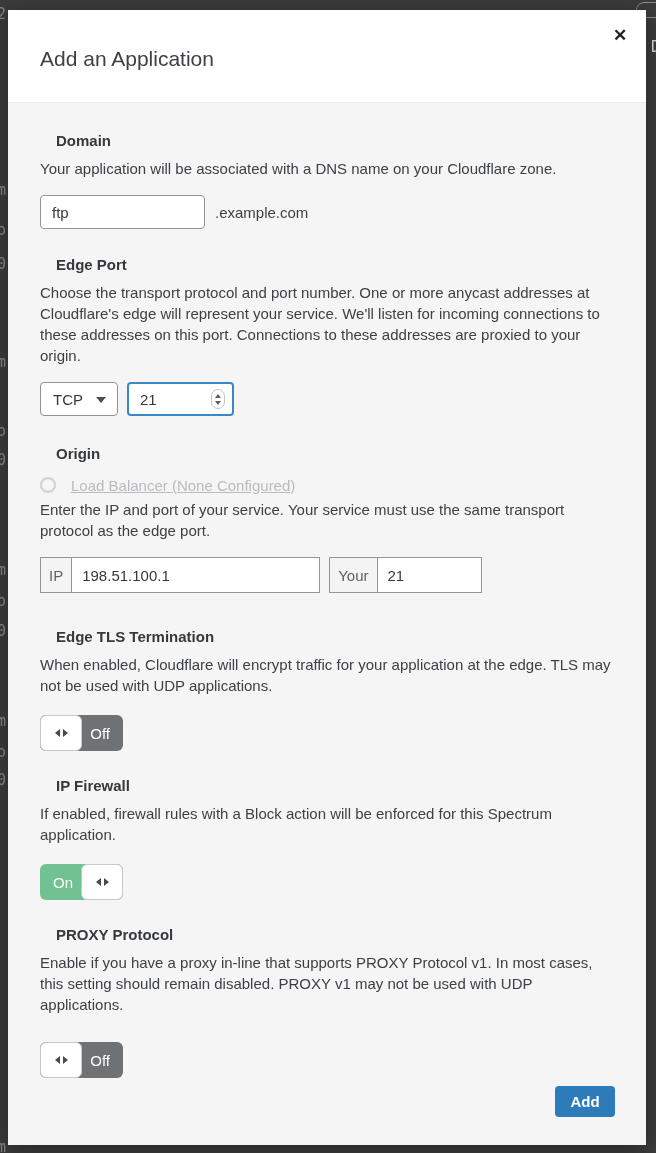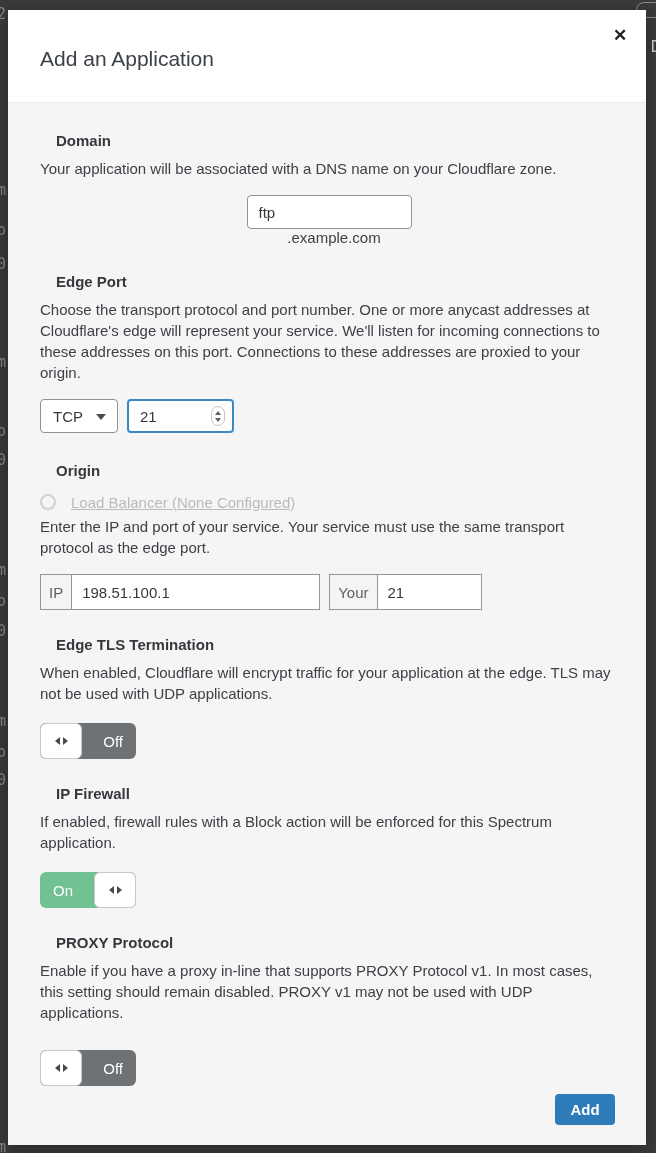--- a/index.html
+++ b/index.html
@@ -59,21 +59,21 @@
     max-width: 578px;
   }
 
   
   .row { display: flex; align-items: center; }
   .text-input {
     height: 34px; border: 1px solid #8f9297; border-radius: 4px;
     background: #fff; font-family: "Liberation Sans", sans-serif;
     font-size: 15px; color: #35393d; padding: 0 11px; outline: none;
   }
-  .domain-row { margin-bottom: 27px; flex-direction: column; }
+  .domain-row { margin-bottom: 27px; }
   .domain-input { width: 165px; }
   .domain-suffix { font-size: 15px; color: #3d4147; margin-left: 10px; }
 
   .select-box {
     position: relative; width: 78px; height: 34px;
     border: 1px solid #8f9297; border-radius: 4px; background: #fff;
     font-size: 15px; color: #35393d; text-align: left;
     padding: 0 24px 0 12px; cursor: pointer;
     font-family: "Liberation Sans", sans-serif;
   }
@@ -104,40 +104,40 @@
     width: 16px; height: 16px; border-radius: 50%; border: 2px solid #3b3f44;
     display: flex; align-items: center; justify-content: center; flex: 0 0 auto;
   }
   .radio-outer.disabled { border-color: #cfd1d3; }
   .radio-dot { width: 8px; height: 8px; border-radius: 50%; background: #3b3f44; }
   .radio-label { font-size: 15px; color: #35393d; margin-left: 15px; }
   .radio-label.disabled { color: #b9bbbe; text-decoration: underline; }
   .origin-instructions { margin-top: 7px; margin-bottom: 15px; }
 
   
-  .ipport-row { margin-bottom: 26px; }
+  .ipport-row { margin-bottom: 35px; }
   .addon-group {
     display: flex; height: 36px; border: 1px solid #94969a; background: #fff;
     align-items: stretch;
   }
   .addon-prefix {
     background: #f4f4f4; border-right: 1px solid #94969a;
     display: flex; align-items: center; padding: 0 8px;
     font-size: 15px; color: #5e6268;
   }
   .addon-input {
     border: none; outline: none; font-family: "Liberation Sans", sans-serif;
     font-size: 15px; color: #35393d; padding: 0 10px; background: #fff;
   }
   .ip-group .addon-input { width: 247px; }
   .port-group { margin-left: 9px; }
   .port-group .addon-input { width: 103px; }
 
   
-  .toggle { position: relative; width: 96px; height: 36px; margin-bottom: 26px; cursor: pointer; }
+  .toggle { position: relative; width: 83px; height: 36px; margin-bottom: 26px; cursor: pointer; }
   .toggle-track {
     position: absolute; inset: 0; border-radius: 6px;
     display: flex; align-items: center; color: #fff; font-size: 15px;
   }
   .toggle.off .toggle-track { background: #6f7275; justify-content: flex-end; padding-right: 13px; }
   .toggle.on  .toggle-track { background: #72c193; justify-content: flex-start; padding-left: 13px; }
   .toggle-handle {
     position: absolute; top: 0; width: 42px; height: 36px; background: #fff;
     border: 1px solid #c9c9c9; border-radius: 6px;
     display: flex; align-items: center; justify-content: center; gap: 3px;

